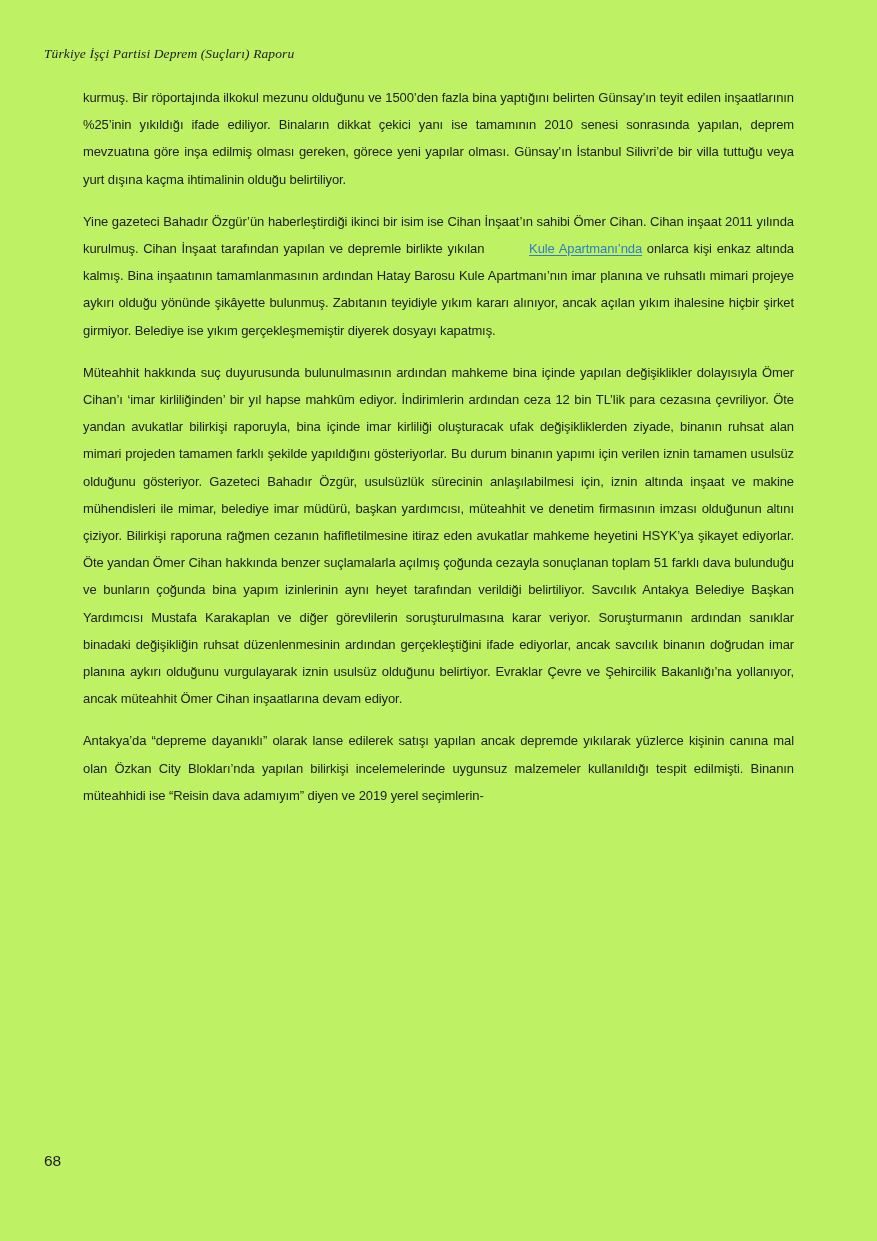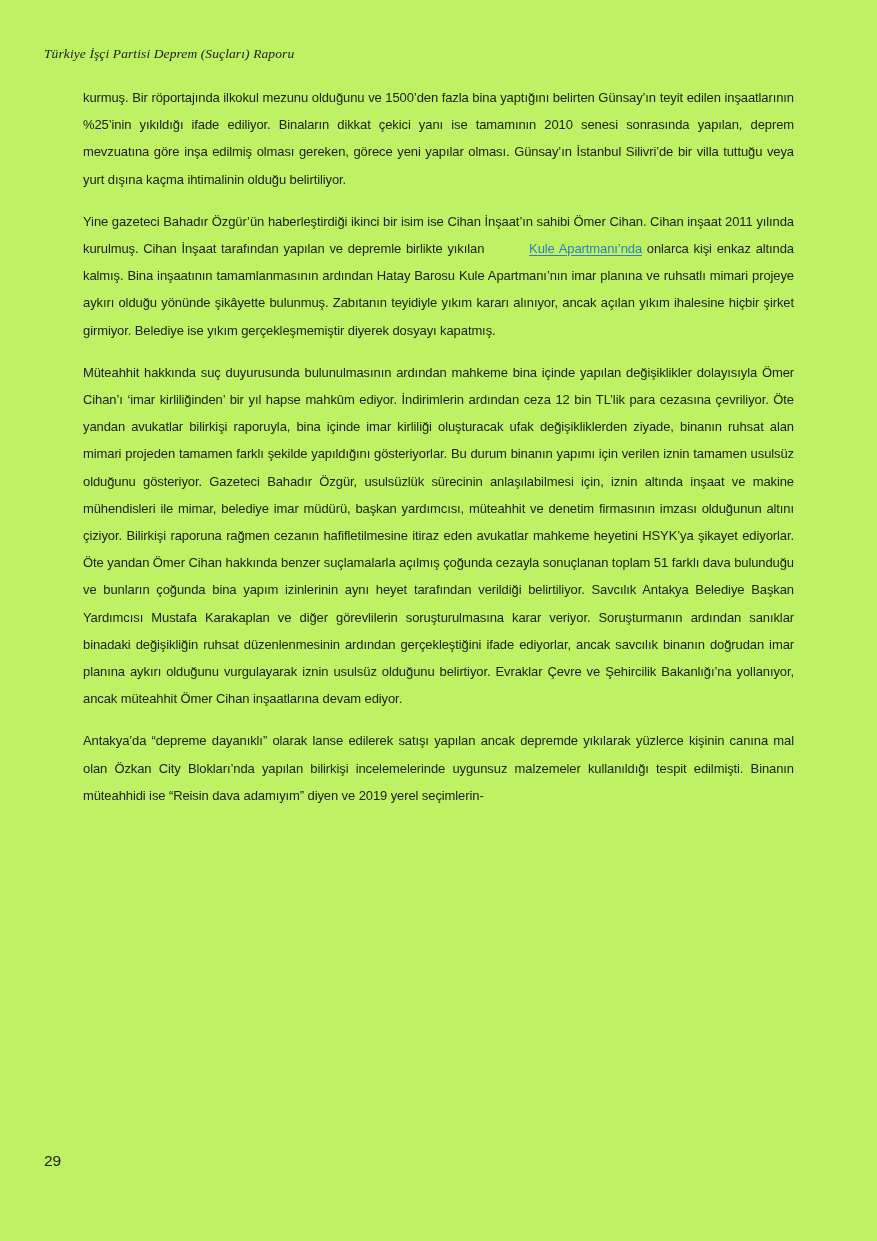--- a/index.html
+++ b/index.html
@@ -71,15 +71,15 @@
     <p>kurmuş. Bir röportajında ilkokul mezunu olduğunu ve 1500’den fazla bina yaptığını belirten Günsay’ın teyit edilen inşaatlarının %25’inin yıkıldığı ifade ediliyor. Binaların dikkat çekici yanı ise tamamının 2010 senesi sonrasında yapılan, deprem mevzuatına göre inşa edilmiş olması gereken, görece yeni yapılar olması. Günsay’ın İstanbul Silivri’de bir villa tuttuğu veya yurt dışına kaçma ihtimalinin olduğu belirtiliyor.</p>
 
     <p><span>Yine gazeteci Bahadır Özgür’ün haberleştirdiği ikinci bir isim ise Cihan İnşaat’ın sahibi Ömer Cihan. Cihan inşaat 2011 yılında kurulmuş. Cihan İnşaat tarafından yapılan ve depremle birlikte yıkılan </span><a class="link" href="#">Kule Apartmanı’nda</a><span> onlarca kişi enkaz altında kalmış. Bina inşaatının tamamlanmasının ardından Hatay Barosu Kule Apartmanı’nın imar planına ve ruhsatlı mimari projeye aykırı olduğu yönünde şikâyette bulunmuş. Zabıtanın teyidiyle yıkım kararı alınıyor, ancak açılan yıkım ihalesine hiçbir şirket girmiyor. Belediye ise yıkım gerçekleşmemiştir diyerek dosyayı kapatmış.</span></p>
 
     <p>Müteahhit hakkında suç duyurusunda bulunulmasının ardından mahkeme bina içinde yapılan değişiklikler dolayısıyla Ömer Cihan’ı ‘imar kirliliğinden’ bir yıl hapse mahkûm ediyor. İndirimlerin ardından ceza 12 bin TL’lik para cezasına çevriliyor. Öte yandan avukatlar bilirkişi raporuyla, bina içinde imar kirliliği oluşturacak ufak değişikliklerden ziyade, binanın ruhsat alan mimari projeden tamamen farklı şekilde yapıldığını gösteriyorlar. Bu durum binanın yapımı için verilen iznin tamamen usulsüz olduğunu gösteriyor. Gazeteci Bahadır Özgür, usulsüzlük sürecinin anlaşılabilmesi için, iznin altında inşaat ve makine mühendisleri ile mimar, belediye imar müdürü, başkan yardımcısı, müteahhit ve denetim firmasının imzası olduğunun altını çiziyor. Bilirkişi raporuna rağmen cezanın hafifletilmesine itiraz eden avukatlar mahkeme heyetini HSYK’ya şikayet ediyorlar. Öte yandan Ömer Cihan hakkında benzer suçlamalarla açılmış çoğunda cezayla sonuçlanan toplam 51 farklı dava bulunduğu ve bunların çoğunda bina yapım izinlerinin aynı heyet tarafından verildiği belirtiliyor. Savcılık Antakya Belediye Başkan Yardımcısı Mustafa Karakaplan ve diğer görevlilerin soruşturulmasına karar veriyor. Soruşturmanın ardından sanıklar binadaki değişikliğin ruhsat düzenlenmesinin ardından gerçekleştiğini ifade ediyorlar, ancak savcılık binanın doğrudan imar planına aykırı olduğunu vurgulayarak iznin usulsüz olduğunu belirtiyor. Evraklar Çevre ve Şehircilik Bakanlığı’na yollanıyor, ancak müteahhit Ömer Cihan inşaatlarına devam ediyor.</p>
 
     <p>Antakya’da “depreme dayanıklı” olarak lanse edilerek satışı yapılan ancak depremde yıkılarak yüzlerce kişinin canına mal olan Özkan City Blokları’nda yapılan bilirkişi incelemelerinde uygunsuz malzemeler kullanıldığı tespit edilmişti. Binanın müteahhidi ise “Reisin dava adamıyım” diyen ve 2019 yerel seçimlerin-</p>
 
   </div>
 
-  <div class="page-number">29</div>
+  <div class="page-number">68</div>
 
 </div>
 
 </body></html>

